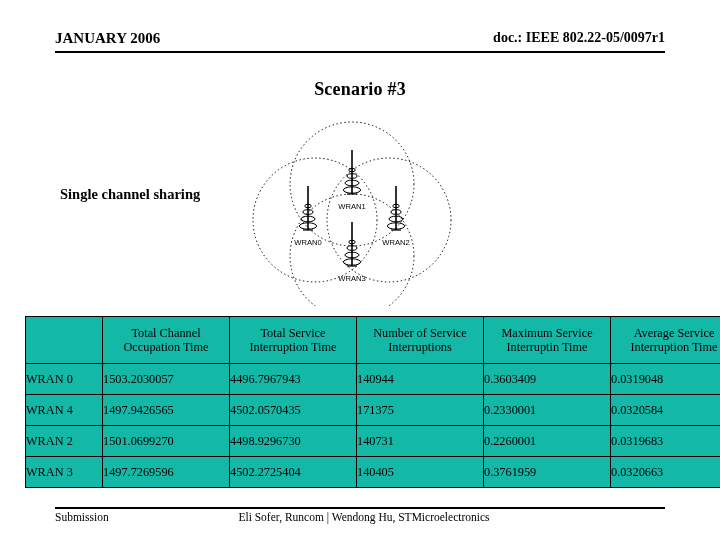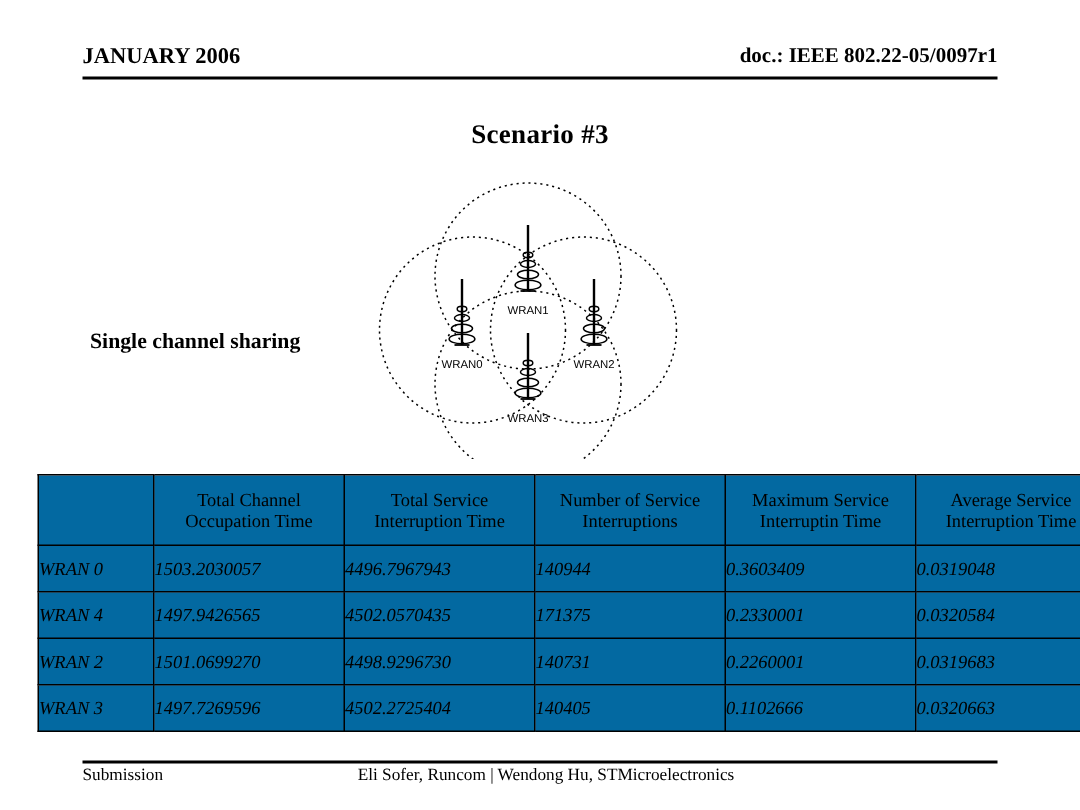--- a/index.html
+++ b/index.html
@@ -63,21 +63,20 @@
   }
 
   
   .caption {
     position: absolute;
     left: 60px;
     top: 186px;
     font-size: 14.5px;
     font-weight: bold;
     white-space: nowrap;
-    margin-top: 34px;
   }
 
   
   .diagram {
     position: absolute;
     left: 252px;
     top: 116px;
     width: 200px;
     height: 190px;
   }
@@ -92,29 +91,28 @@
     border-collapse: collapse;
     table-layout: fixed;
   }
   .data-table td, .data-table th {
     border: 1.6px solid #000000;
     font-size: 12.3px;
     font-weight: normal;
     vertical-align: middle;
     padding: 0;
     line-height: 1.18;
-    background: #0369a1;
+    background: #14b8a6;
   }
   .data-table thead th {
     height: 42px;
     padding: 2px 3px;
   }
   .data-table tbody td {
     height: 30px;
-    font-style: italic;
   }
   .corner-cell {
     width: 70px;
   }
   .rowlabel {
     font-size: 12.3px;
   }
   .col-w {
     width: 120px;
   }
@@ -281,21 +279,21 @@
         <td>4498.9296730</td>
         <td>140731</td>
         <td>0.2260001</td>
         <td>0.0319683</td>
       </tr>
       <tr>
         <td class="rowlabel">WRAN 3</td>
         <td>1497.7269596</td>
         <td>4502.2725404</td>
         <td>140405</td>
-        <td>0.1102666</td>
+        <td>0.3761959</td>
         <td>0.0320663</td>
       </tr>
     </tbody>
   </table>
 
   <div class="footer-rule"></div>
   <div class="footer">
     <div class="footer-center">Eli Sofer, Runcom  |   Wendong Hu, STMicroelectronics</div>
     <div class="footer-left">Submission</div>
     <div class="footer-right">109</div>

